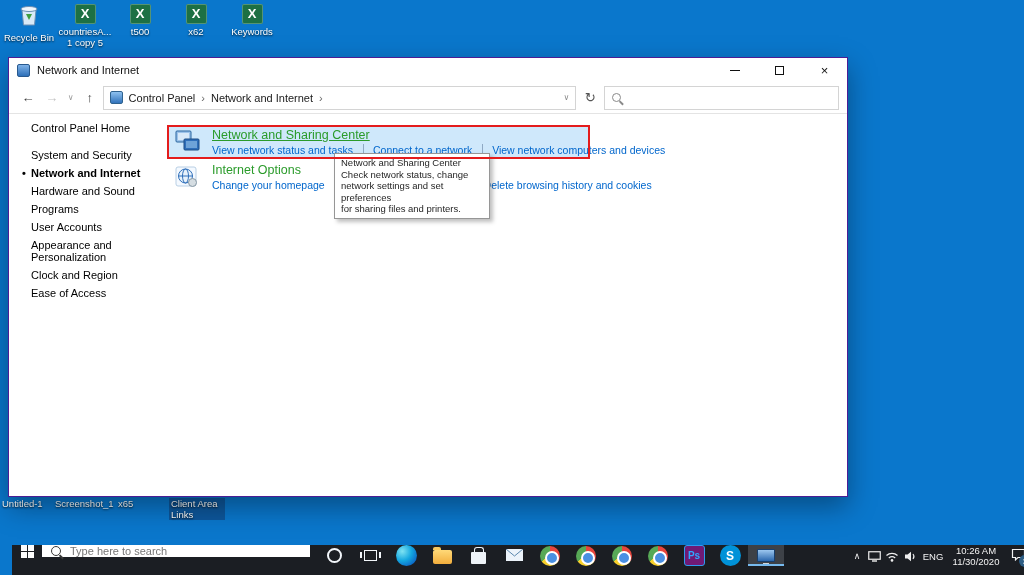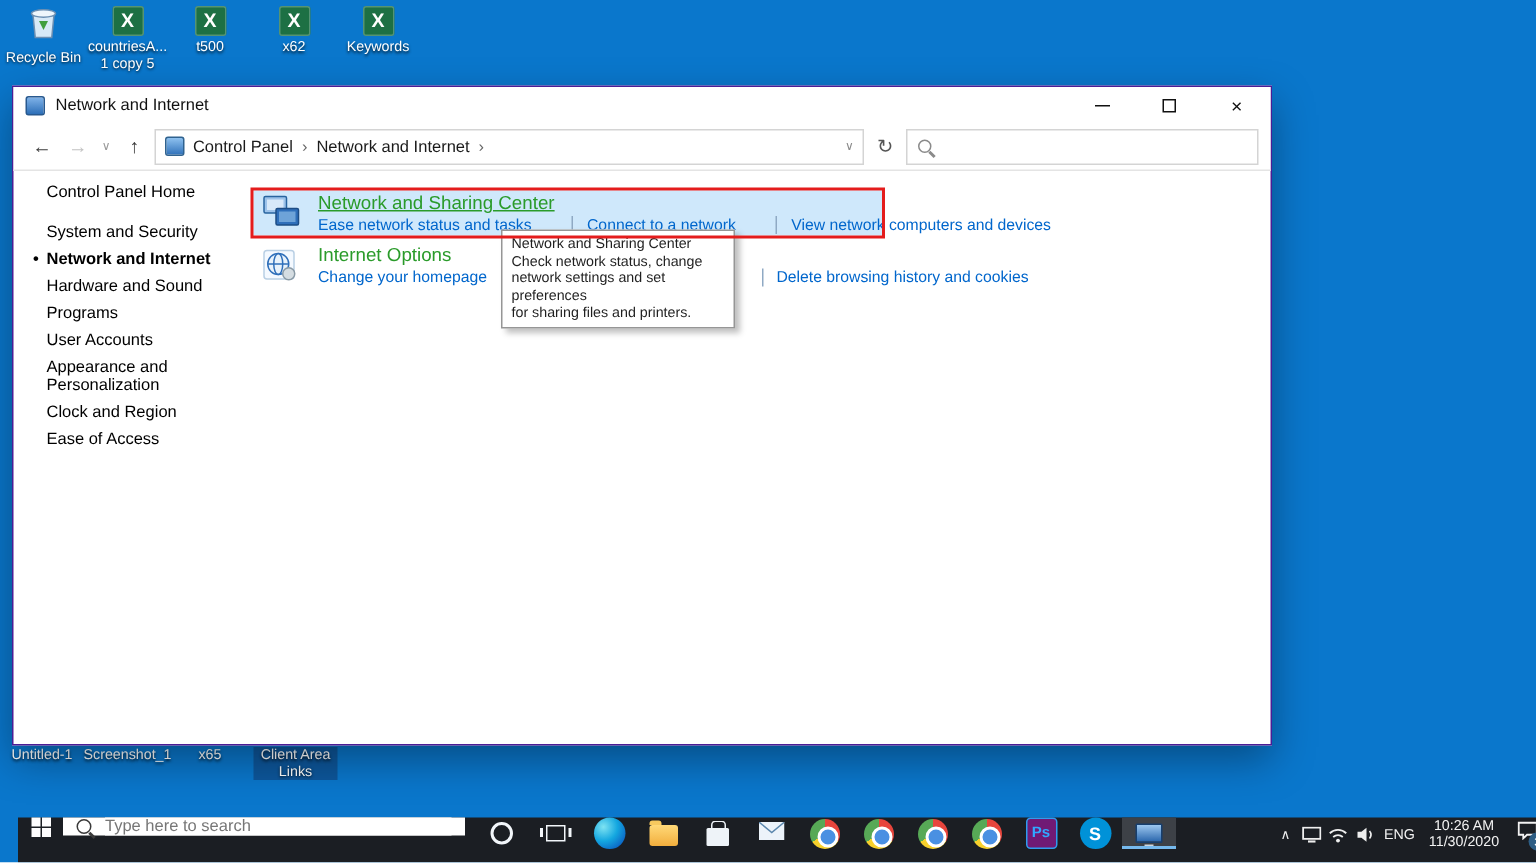--- a/index.html
+++ b/index.html
@@ -6,21 +6,21 @@
   body{font-family:"Liberation Sans","DejaVu Sans",sans-serif}
   .screen{position:relative;width:1024px;height:575px;background:#0a77cc;overflow:hidden;cursor:default}
 
   
   .dicon{position:absolute;top:4px;width:54px;display:flex;flex-direction:column;align-items:center;cursor:pointer}
   .dlabel{color:#fff;font-size:9.5px;line-height:11px;text-align:center;text-shadow:0 1px 2px rgba(0,0,0,.85);margin-top:2px;max-width:54px}
   .ic-xl{width:21px;height:20px;background:#1d7044;border-radius:2px;box-shadow:inset 0 0 0 1px rgba(255,255,255,.25)}
   .xl-x{color:#fff;font-weight:bold;font-size:13px;display:block;text-align:center;line-height:20px}
 
   
-  .bicon{position:absolute;color:#fff;font-size:9.5px;line-height:11px;text-align:center;text-shadow:0 1px 2px rgba(0,0,0,.85);cursor:pointer}
+  .bicon{position:absolute;color:#fff;font-size:9.5px;line-height:11px;text-align:left;text-shadow:0 1px 2px rgba(0,0,0,.85);cursor:pointer}
   .bicon.sel-label{background:rgba(16,70,130,.65);padding:0 2px}
 
   
   .window{position:absolute;left:8px;top:57px;width:840px;height:440px;background:#fff;border:1px solid #4c1d95;box-shadow:0 10px 26px rgba(0,0,0,.35)}
   .titlebar{position:absolute;left:0;top:0;right:0;height:24px;background:#fff;display:flex;align-items:center;padding-left:8px}
   .win-ic{width:13px;height:13px;background:linear-gradient(#7fb2e8,#2d6fb8);border:1px solid #28598f;border-radius:2px;margin-right:7px;flex:0 0 auto}
   .wtitle{font-size:11px;color:#111;white-space:nowrap}
   .wcontrols{position:absolute;right:0;top:0;height:24px;display:flex}
   .wc{width:45px;height:24px;display:flex;align-items:center;justify-content:center;cursor:pointer;color:#111}
   .min-glyph{display:block;width:10px;height:1px;background:#111}
@@ -51,21 +51,21 @@
   .sb-item.sel::before{content:"•";position:absolute;left:-9px;top:0}
 
   
   .cat-row1{position:absolute;left:160px;top:69px;width:419px;height:30px;background:#cfe8fb}
   .cat-row2{position:absolute;left:160px;top:104px;width:430px;height:32px}
   .row-ic{position:absolute;left:6px;top:3px}
   .cat-title{position:absolute;left:43px;top:1px;font-size:12.5px;color:#2a9b2a;text-decoration:none;cursor:pointer;white-space:nowrap}
   .cat-title.underl{text-decoration:underline}
   .clinks{position:absolute;left:43px;top:17px;font-size:10.5px;white-space:nowrap}
   .clinks a{color:#0066cc;text-decoration:none;cursor:pointer}
-  .clinks a + a{margin-left:24px;padding-left:9px;border-left:1px solid #8fa9c4}
+  .clinks a + a{margin-left:7px;padding-left:9px;border-left:1px solid #8fa9c4}
 
   .tooltip{position:absolute;left:325px;top:95px;width:156px;background:#fff;border:1px solid #969696;box-shadow:3px 3px 4px rgba(0,0,0,.25);padding:3px 6px;font-size:9.5px;line-height:11.5px;color:#1f1f1f;z-index:6}
   .annotation{position:absolute;left:158px;top:67px;width:423px;height:34px;border:2px solid #e41c1c;z-index:8;pointer-events:none}
 
   
   .taskbar{position:absolute;left:12px;bottom:0;width:1024px;height:30px;background:#1b1e23;display:flex;align-items:flex-start;z-index:20}
   .start{width:30px;display:flex;align-items:center;justify-content:center;cursor:pointer}
   .win-logo{width:13px;height:13px;display:grid;grid-template-columns:6px 6px;grid-template-rows:6px 6px;gap:1px}
   .win-logo i{background:#fdfdfd}
   .tb-search{width:268px;background:#fff;display:flex;align-items:center;padding:0 9px;cursor:text}
@@ -200,21 +200,21 @@
       <span class="row-ic">
         <svg width="26" height="24" viewBox="0 0 26 24">
           <rect x="1" y="1" width="15" height="11" rx="1" fill="#9dc3ea" stroke="#28649f"></rect>
           <rect x="3" y="3" width="11" height="7" fill="#d8e9f9"></rect>
           <rect x="9" y="9" width="15" height="11" rx="1" fill="#2f6fba" stroke="#1d4d85"></rect>
           <rect x="11" y="11" width="11" height="7" fill="#6ea3d8"></rect>
         </svg>
       </span>
       <a class="cat-title underl">Network and Sharing Center</a>
       <div class="clinks">
-        <a>Ease network status and tasks</a>
+        <a>View network status and tasks</a>
         <a>Connect to a network</a>
         <a>View network computers and devices</a>
       </div>
     </div>
 
     <div class="cat-row2">
       <span class="row-ic">
         <svg width="24" height="24" viewBox="0 0 24 24">
           <rect x="1" y="2" width="20" height="19" rx="2" fill="#f4f9ff" stroke="#b9cfe4"></rect>
           <circle cx="10.5" cy="11" r="7" fill="#e8f2fb" stroke="#2f6fba"></circle>

